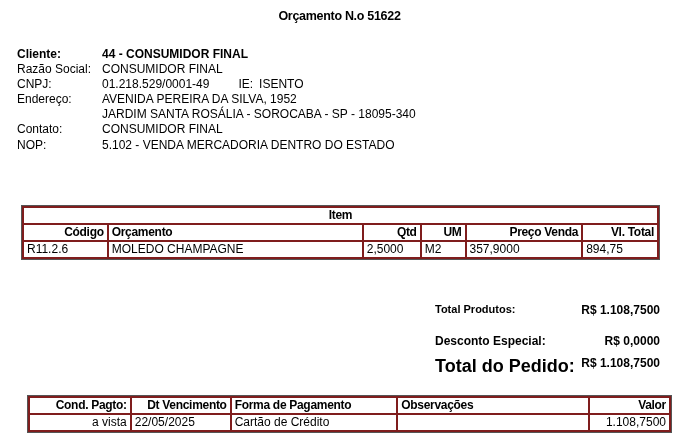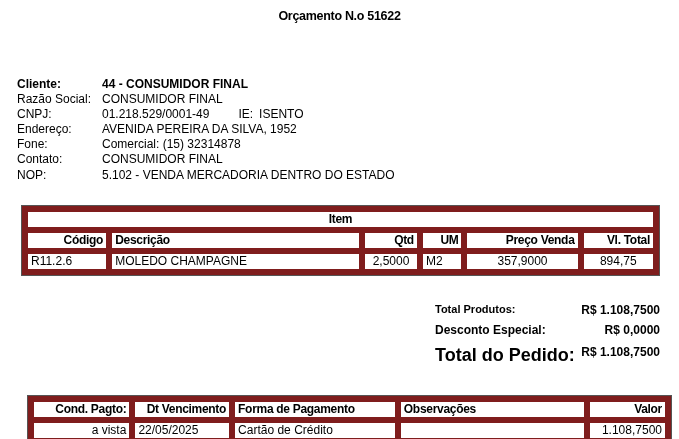--- a/index.html
+++ b/index.html
@@ -3,42 +3,42 @@
 <meta charset="utf-8">
 <style>
   html, body { margin:0; padding:0; background:#ffffff; }
   body { width:679px; height:439px; position:relative; overflow:hidden;
          font-family:"Liberation Sans", sans-serif; color:#000; font-size:12px; }
   .title { position:absolute; left:0; top:9px; width:679px; text-align:center;
            font-weight:bold; font-size:12.5px; letter-spacing:-0.3px; }
   .info { position:absolute; left:17px; top:47px; }
   .info .row { height:15.1px; line-height:15px; white-space:nowrap; font-size:12px; }
   .info .lbl { display:inline-block; width:85px; }
-  .info .val { display:inline-block;margin-top:30px; }
+  .info .val { display:inline-block; }
   .info .bold { font-weight:bold; }
   .ie-label { margin-left:29px; }
   .ie-val { margin-left:6px; }
 
   table { border-collapse:collapse; position:absolute; font-size:12px; }
-  table td, table th { border:6px solid #7f1d1d; padding:0 3px; height:15px; line-height:15px;
+  table td, table th { border:2px solid #7f1d1d; padding:0 3px; height:15px; line-height:15px;
                        white-space:nowrap; font-weight:normal; }
   table th { font-weight:bold; letter-spacing:-0.3px; }
   table.items { left:22px; top:206px; width:637px; outline:1px solid #555; }
   table.items .item-title { text-align:center; font-weight:bold; }
   .c { text-align:right; }
-  .r { text-align:center; }
+  .r { text-align:left; }
   .l { text-align:left; }
 
   .totals { position:absolute; left:435px; top:303px; width:225px; }
   .totals .trow { position:relative; height:20px; white-space:nowrap; }
   .totals .tlbl { position:absolute; left:0; }
   .totals .tval { position:absolute; right:0; font-weight:bold; }
   .t1 .tlbl { font-weight:bold; font-size:11px; top:0; }
   .t1 .tval { top:0; }
-  .t2 { margin-top:1px; }
+  .t2 { margin-top:12px; }
   .t2 .tlbl { font-size:12px; font-weight:bold; top:-1px; }
   .t2 .tval { top:-1px;padding-left:32px; }
   .t3 .tlbl { font-weight:bold; font-size:18px; top:1px; }
   .t3 .tval { top:1px; }
 
   table.pay { left:28px; top:396px; width:643px; outline:1px solid #555; }
 </style>
 </head>
 <body>
 
@@ -51,21 +51,21 @@
   <div class="row">
     <span class="lbl">Razão Social:</span><span class="val">CONSUMIDOR FINAL</span>
   </div>
   <div class="row">
     <span class="lbl">CNPJ:</span><span class="val">01.218.529/0001-49</span><span class="ie-label">IE:</span><span class="ie-val">ISENTO</span>
   </div>
   <div class="row">
     <span class="lbl">Endereço:</span><span class="val">AVENIDA PEREIRA DA SILVA, 1952</span>
   </div>
   <div class="row">
-    <span class="lbl">Fone:</span><span class="val">Comercial: (15) 32314878</span>
+    <span class="lbl"></span><span class="val">JARDIM SANTA ROSÁLIA - SOROCABA - SP - 18095-340</span>
   </div>
   <div class="row">
     <span class="lbl">Contato:</span><span class="val">CONSUMIDOR FINAL</span>
   </div>
   <div class="row">
     <span class="lbl">NOP:</span><span class="val">5.102 - VENDA MERCADORIA DENTRO DO ESTADO</span>
   </div>
 </div>
 
 <table class="items">
@@ -76,21 +76,21 @@
       <col style="width:45px">
       <col style="width:117px">
       <col style="width:76px">
   </colgroup>
   <tbody>
       <tr>
     <th colspan="6" class="item-title">Item</th>
   </tr>
   <tr>
     <th class="c">Código</th>
-    <th class="l">Descrição</th>
+    <th class="l">Orçamento</th>
     <th class="c">Qtd</th>
     <th class="c">UM</th>
     <th class="c">Preço Venda</th>
     <th class="c">Vl. Total</th>
   </tr>
   <tr>
     <td class="l">R11.2.6</td>
     <td class="l">MOLEDO CHAMPAGNE</td>
     <td class="r">2,5000</td>
     <td class="l">M2</td>

